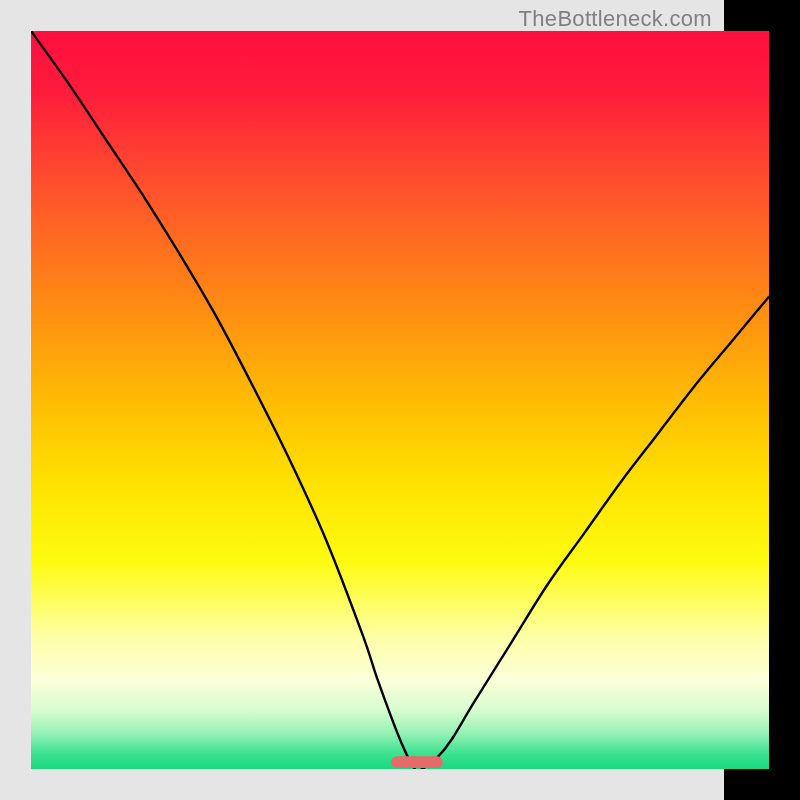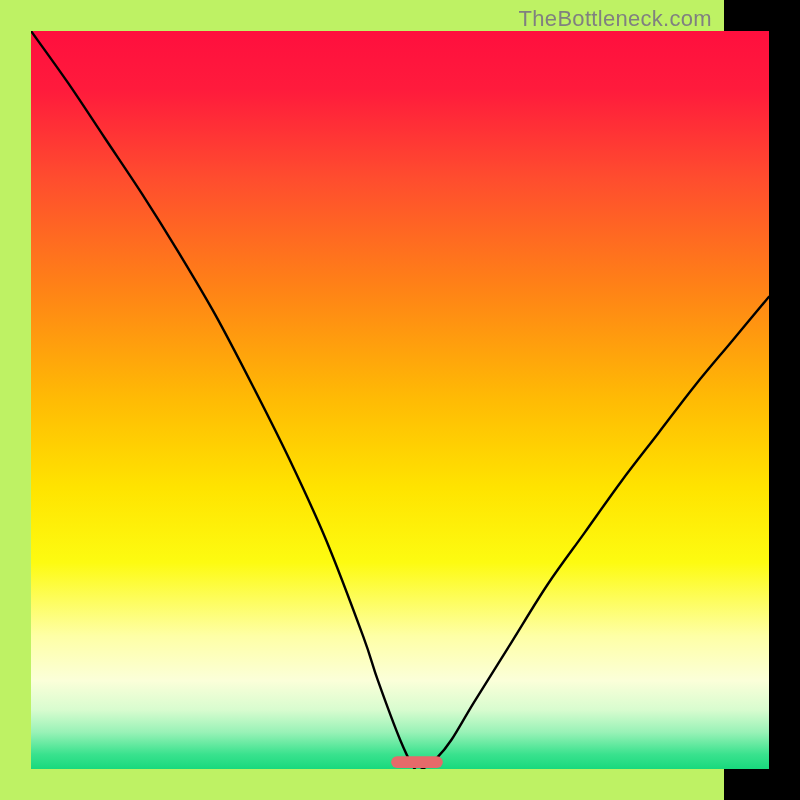--- a/index.html
+++ b/index.html
@@ -8,21 +8,21 @@
     width: 800px;
     height: 800px;
     background: #000;
     font-family: Arial, Helvetica, sans-serif;
     overflow: hidden;
   }
   .outer {
     position: relative;
     width: 724px;
     height: 800px;
-    background: #bef264;
+    background: #e5e5e5;
   }
   .plot-area {
     position: absolute;
     left: 31px;
     top: 31px;
     width: 738px;
     height: 738px;
     overflow: hidden;
   }
   .watermark {

